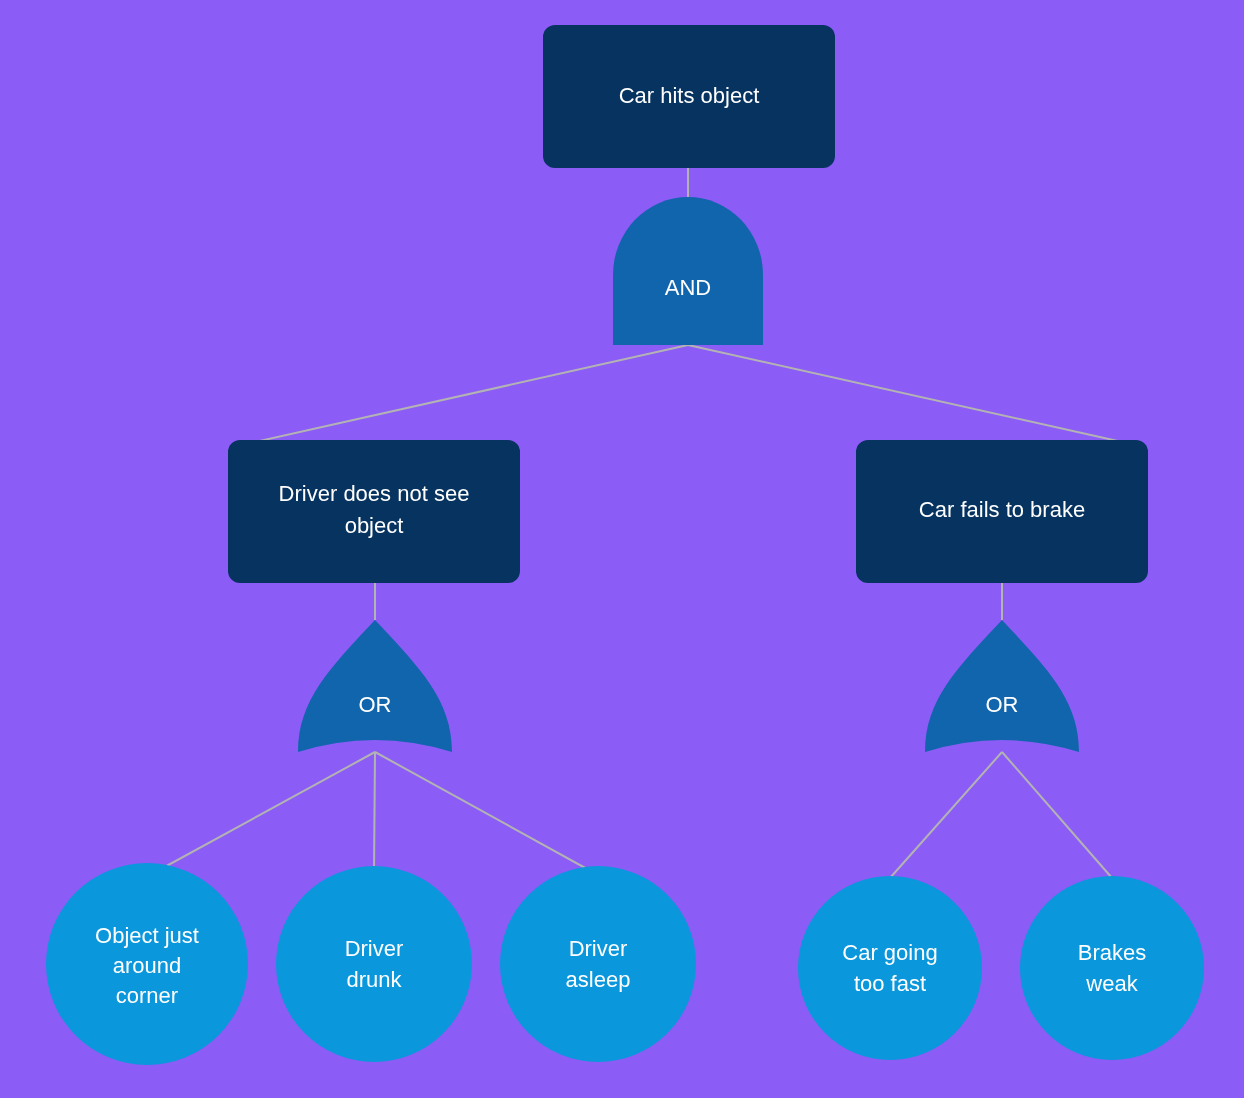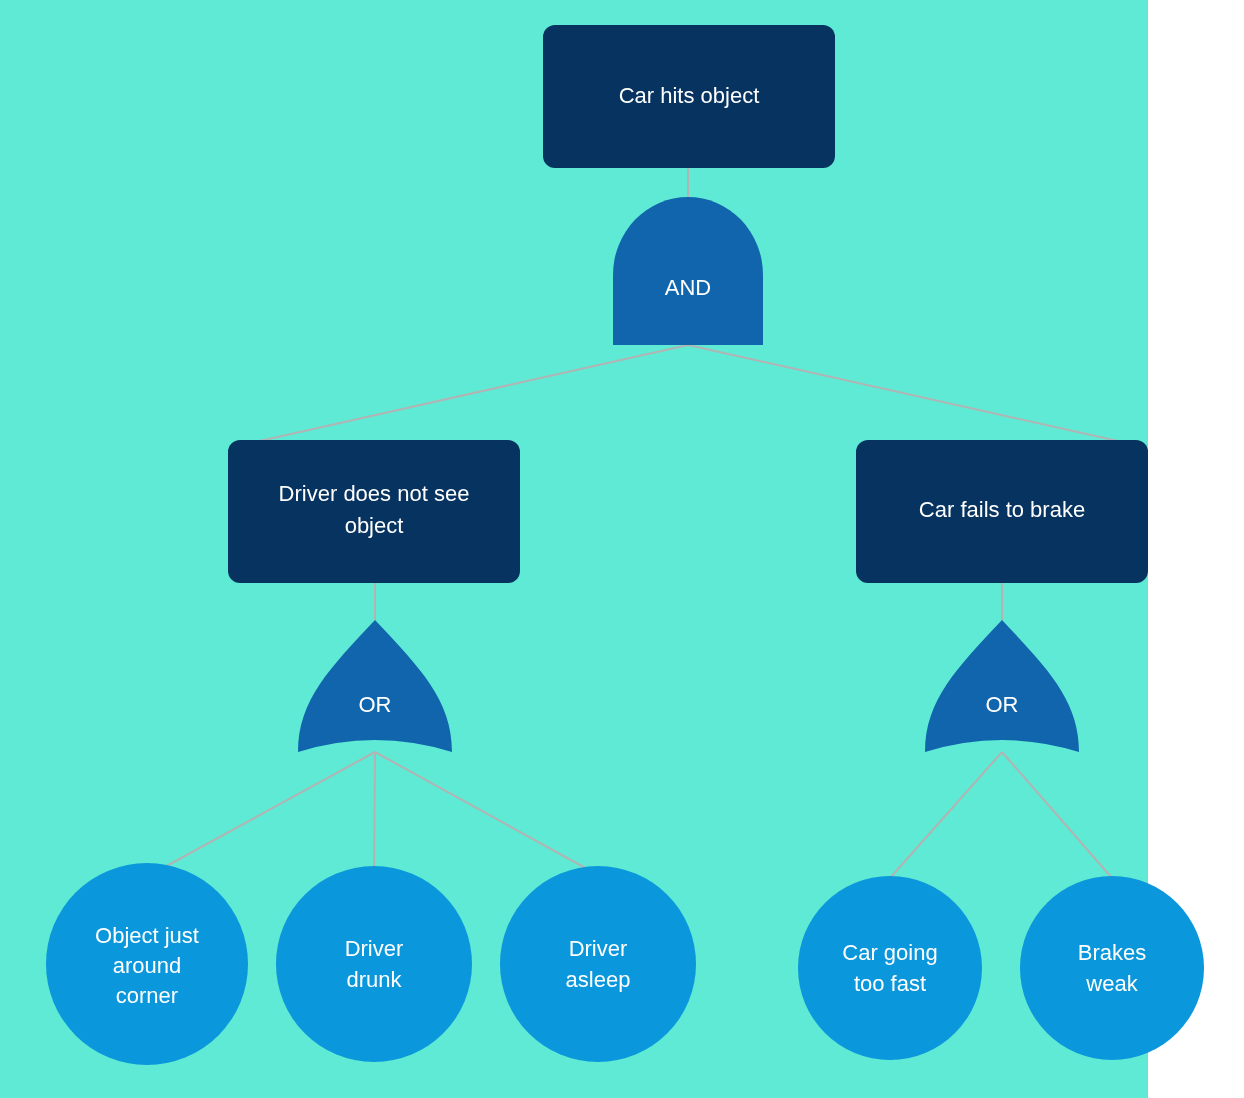--- a/index.html
+++ b/index.html
@@ -8,23 +8,23 @@
     background: #ffffff;
   }
   body {
     width: 1244px;
     height: 1098px;
     font-family: "Liberation Sans", sans-serif;
     overflow: hidden;
   }
   #diagram-root {
     position: relative;
-    width: 1148px;
+    width: 1244px;
     height: 1098px;
-    background: #5eead4;
+    background: #8b5cf6;
   }
   svg#fault-tree {
     display: block;
     width: 1244px;
     height: 1098px;
   }
   .node-label {
     fill: #ffffff;
     font-family: "Liberation Sans", sans-serif;
     text-anchor: middle;

